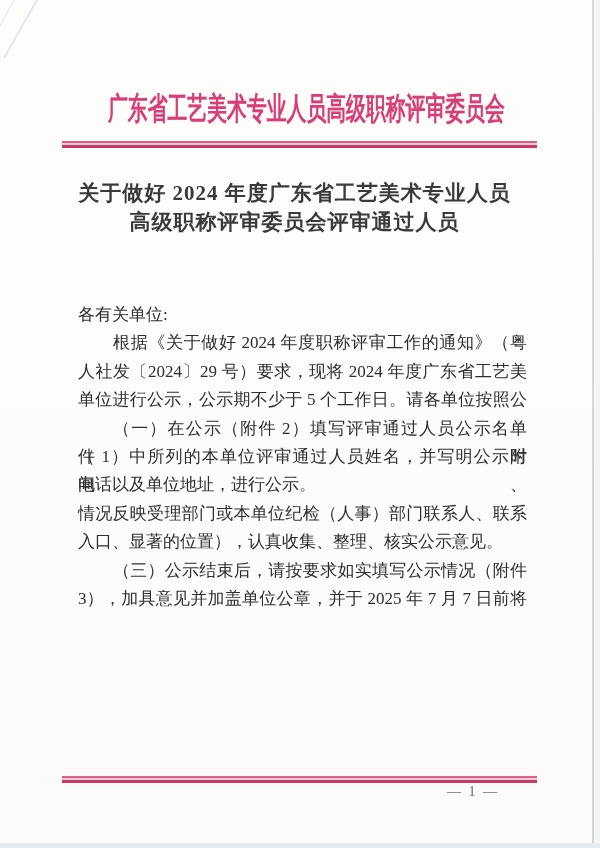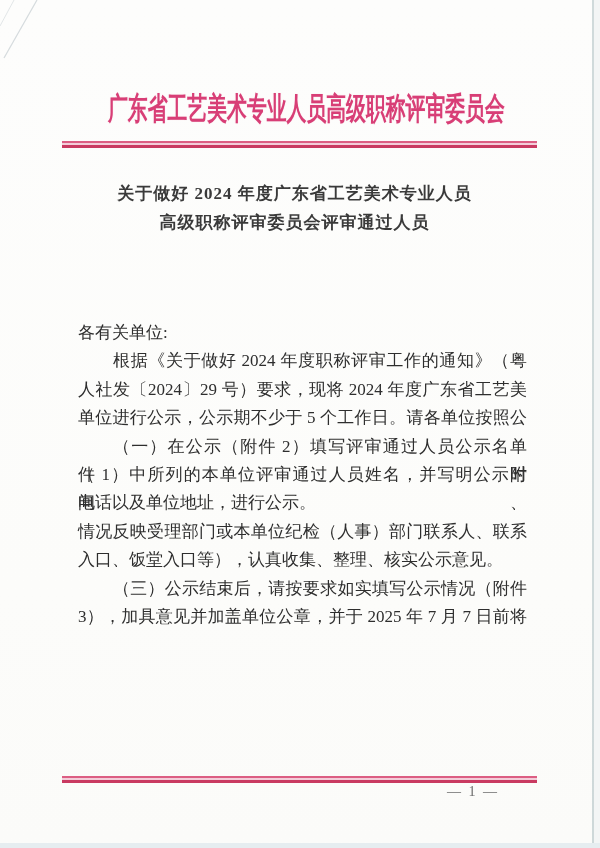--- a/index.html
+++ b/index.html
@@ -51,30 +51,30 @@
     border-bottom: 3px solid #c93a61;
     background: #f3cdd9;
   }
   .red-rule.top { top: 141px; }
   .red-rule.bottom { top: 776px; }
 
   .doc-title {
     position: absolute; top: 179px; left: 0;
     width: 589px;
     text-align: center;
-    font-size: 17px;
+    font-size: 21px;
     line-height: 29px;
     font-weight: bold;
     letter-spacing: 1px;
     color: #3a3a3a;
   }
   .doc-title .t-line { height: 29px; }
 
   .body-text {
-    position: absolute; top: 319px; left: 78px;
+    position: absolute; top: 301px; left: 78px;
     width: 449px;
     font-size: 17px;
     line-height: 28.4px;
     color: #2e2e2e;
   }
   .bl { height: 28.4px; overflow: visible; }
   .bl.ind { text-indent: 35px; }
   .bl.j { text-align: justify; text-align-last: justify; }
 
   .page-number {
@@ -108,21 +108,21 @@
 
   <div class="body-text" id="body-lines">
       <div class="bl">各有关单位:</div>
       <div class="bl ind j">根据《关于做好 2024 年度职称评审工作的通知》（粤</div>
       <div class="bl j">人社发〔2024〕29 号）要求，现将 2024 年度广东省工艺美</div>
       <div class="bl j">单位进行公示，公示期不少于 5 个工作日。请各单位按照公</div>
       <div class="bl ind j">（一）在公示（附件 2）填写评审通过人员公示名单（附</div>
       <div class="bl j">件 1）中所列的本单位评审通过人员姓名，并写明公示时间、</div>
       <div class="bl">电话以及单位地址，进行公示。</div>
       <div class="bl j">情况反映受理部门或本单位纪检（人事）部门联系人、联系</div>
-      <div class="bl">入口、饭堂入口等），认真收集、整理、核实公示意见。</div>
+      <div class="bl">入口、显著的位置），认真收集、整理、核实公示意见。</div>
       <div class="bl ind j">（三）公示结束后，请按要求如实填写公示情况（附件</div>
       <div class="bl j">3），加具意见并加盖单位公章，并于 2025 年 7 月 7 日前将</div>
     </div>
 
   <div class="red-rule bottom"></div>
 
   <div class="page-number">— 1 —</div>
 
   <div class="scan-edge-line"></div>
   <div class="scan-strip-right"></div>

